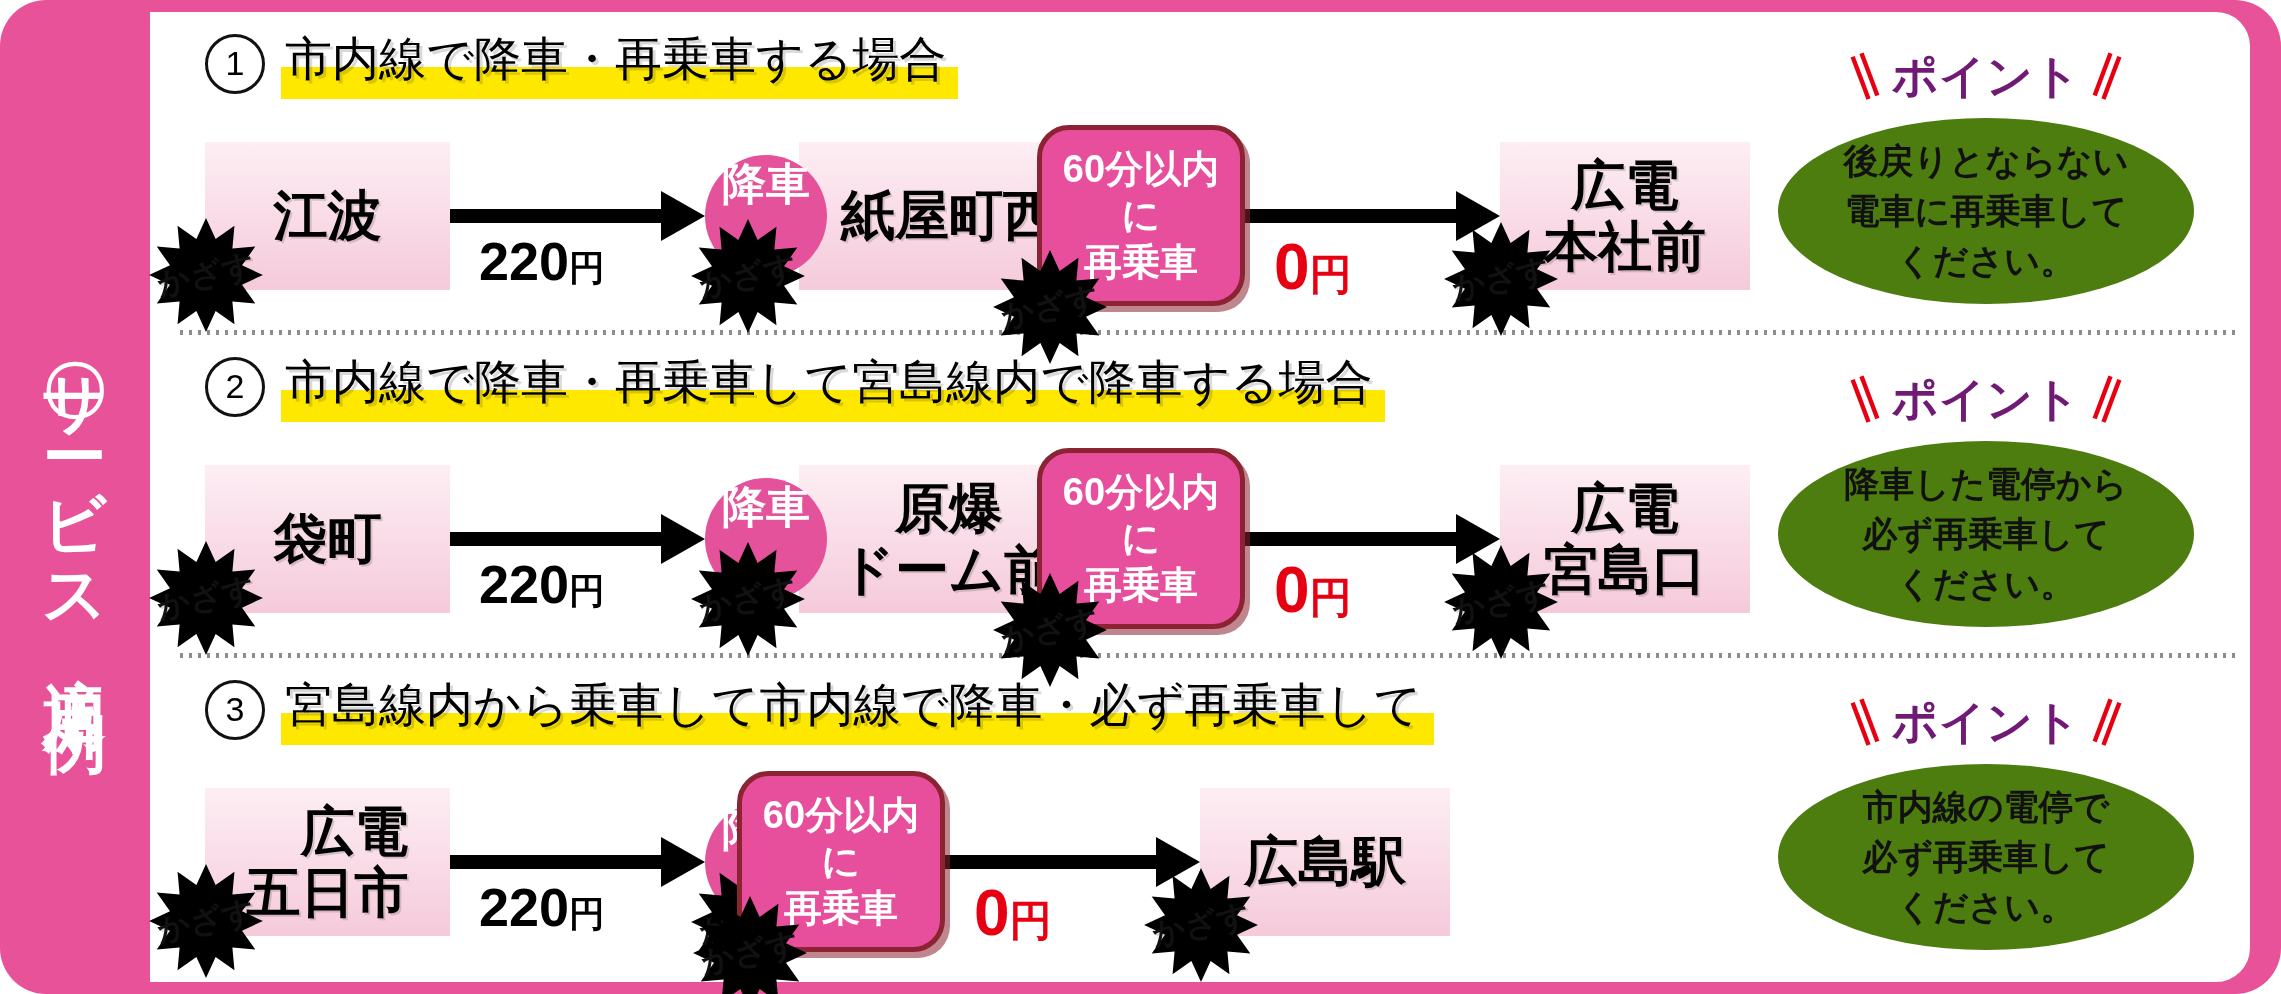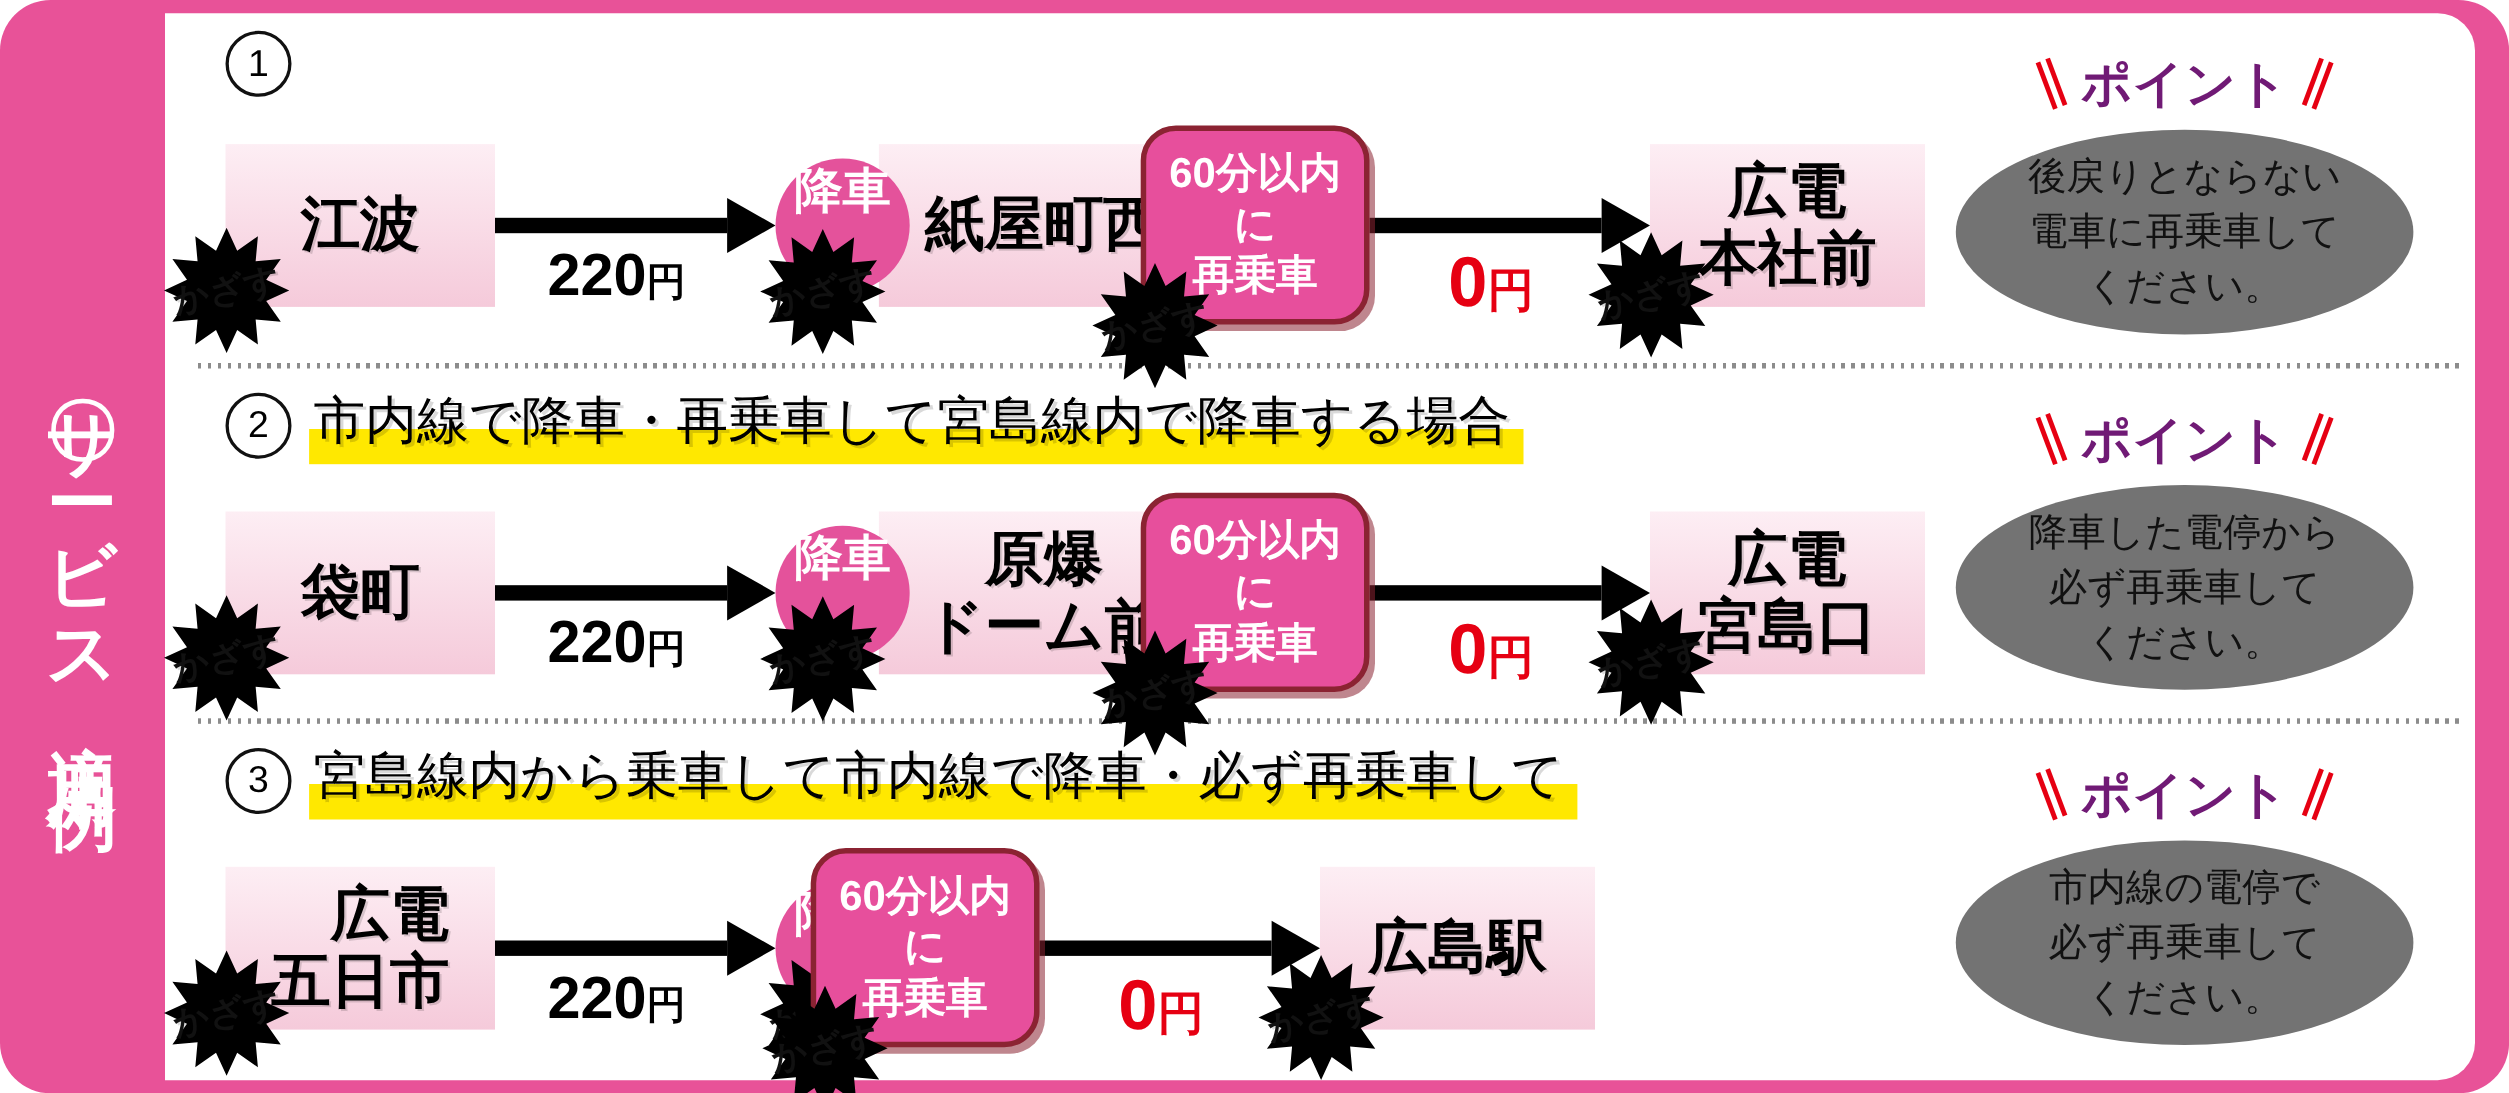--- a/index.html
+++ b/index.html
@@ -32,22 +32,22 @@
     font-weight:bold;font-size:54px;line-height:1.12;white-space:pre-line;text-align:center;
     display:flex;align-items:center;justify-content:center;
     text-shadow:2px 2px 0 rgba(0,0,0,0.14);}
   .origin{width:245px;height:148px;text-align:right;}
   .mid{width:300px;height:148px;z-index:1;}
   .dest{width:250px;height:148px;}
   .leg{position:relative;width:255px;display:flex;align-items:center;}
   .shaft{height:14px;background:#000;flex:1;}
   .head{width:0;height:0;border-left:44px solid #000;
     border-top:25px solid transparent;border-bottom:25px solid transparent;}
-  .fare{position:absolute;top:calc(50% + 14px);left:0;right:34px;text-align:center;
-    font-weight:bold;font-size:54px;color:#000;}
+  .fare{position:absolute;top:calc(50% + 14px);left:0;right:34px;
+    font-weight:bold;font-size:54px;color:#000;padding-left:29px;}
   .fare .unit{font-size:0.66em;}
   .fare.free{color:#e60012;font-size:64px;}
   .cluster{display:flex;align-items:center;}
   .getoff{position:relative;z-index:3;width:122px;height:122px;border-radius:50%;
     background:#e4529b;color:#fff;font-size:44px;font-weight:bold;margin-right:-28px;
     display:flex;align-items:flex-start;justify-content:center;}
   .reboard-wrap{position:relative;z-index:3;margin-left:-62px;}
   .reboard{background:#e74f9c;border:5px solid #8b2332;border-radius:32px;
     box-shadow:5px 6px 0 rgba(139,35,50,0.55);color:#fff;font-weight:bold;font-size:38px;
     line-height:1.22;text-align:center;white-space:pre-line;padding:16px 14px;
@@ -59,22 +59,22 @@
   .kz-reboard{left:-46px;bottom:-60px;}
   .kz-dest{left:-58px;bottom:-48px;}
   .kazasu text{font-size:31px;font-weight:600;fill:#111;text-anchor:middle;}
   
   .point{position:absolute;top:34px;right:56px;width:416px;text-align:center;}
   .point-head{display:flex;align-items:center;justify-content:center;gap:12px;
     color:#701a75;font-weight:bold;font-size:46px;}
   .slash{width:30px;height:56px;}
   .slash line{stroke:#e60012;stroke-width:5;}
   .point-ellipse{margin-top:10px;width:416px;height:186px;border-radius:50%;
-    background:#737373;display:flex;align-items:center;justify-content:center;
-    font-size:35px;font-weight:normal;line-height:1.42;white-space:pre-line;color:#111;}
+    background:#4d7c0f;display:flex;align-items:center;justify-content:center;
+    font-size:35px;font-weight:bold;line-height:1.42;white-space:pre-line;color:#111;}
 </style>
 </head>
 <body>
 
 <svg width="0" height="0" style="position:absolute" aria-hidden="true">
   <defs>
     <polygon id="starburst" points="112,57 91.8,66.3 104.6,84.5 82.5,82.5 84.5,104.6 66.3,91.8 57,112 47.7,91.8 29.5,104.6 31.5,82.5 9.4,84.5 22.2,66.3 2,57 22.2,47.7 9.4,29.5 31.5,31.5 29.5,9.4 47.7,22.2 57,2 66.3,22.2 84.5,9.4 82.5,31.5 104.6,29.5 91.8,47.7"></polygon>
   </defs>
 </svg>
 
@@ -82,20 +82,21 @@
 
   <div class="banner">
     <div class="banner-text">〇サービス適用例</div>
   </div>
 
   <div class="content">
 
     <section class="row">
       <h2 class="row-title">
         <span class="num">1</span>
+        <span class="hl">市内線で降車・再乗車する場合</span>
       </h2>
       <div class="diagram">
         <div class="station origin">
           <span>江波</span>
           <svg class="kazasu kz-origin" viewBox="0 0 114 114">
             <use href="#starburst"></use>
               <text x="57" y="67" transform="rotate(-12 57 57)">かざす</text>
           </svg>
         </div>
         <div class="leg">

